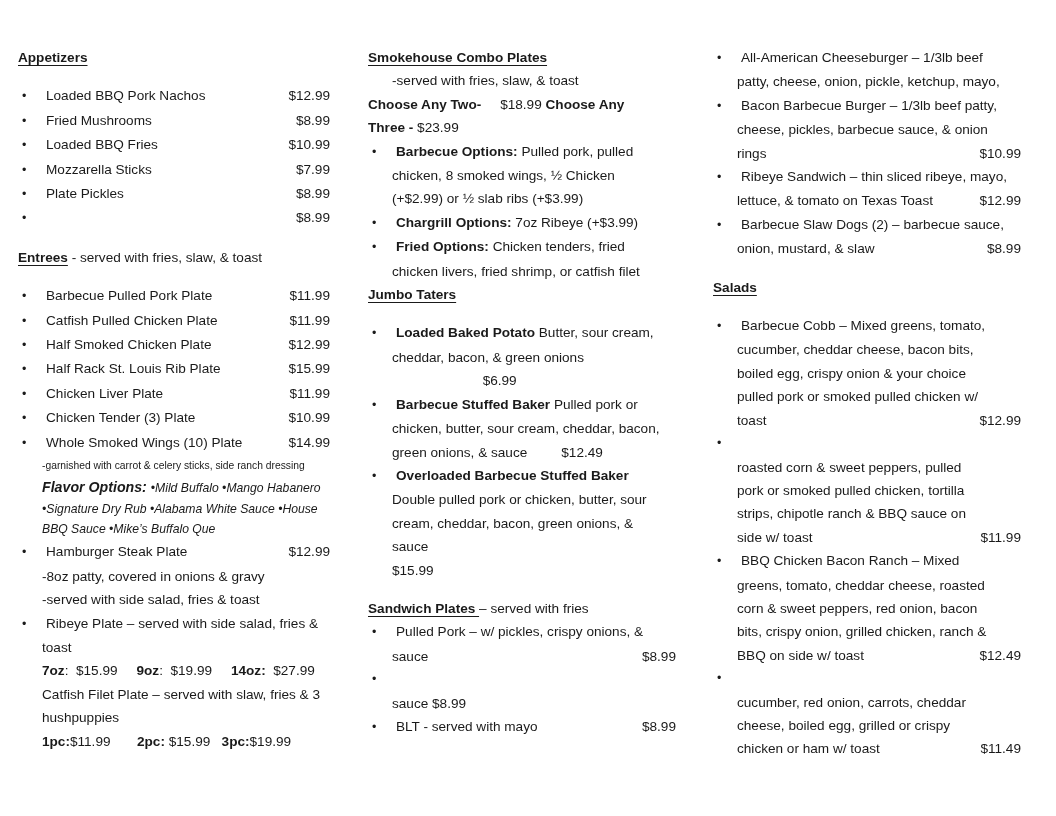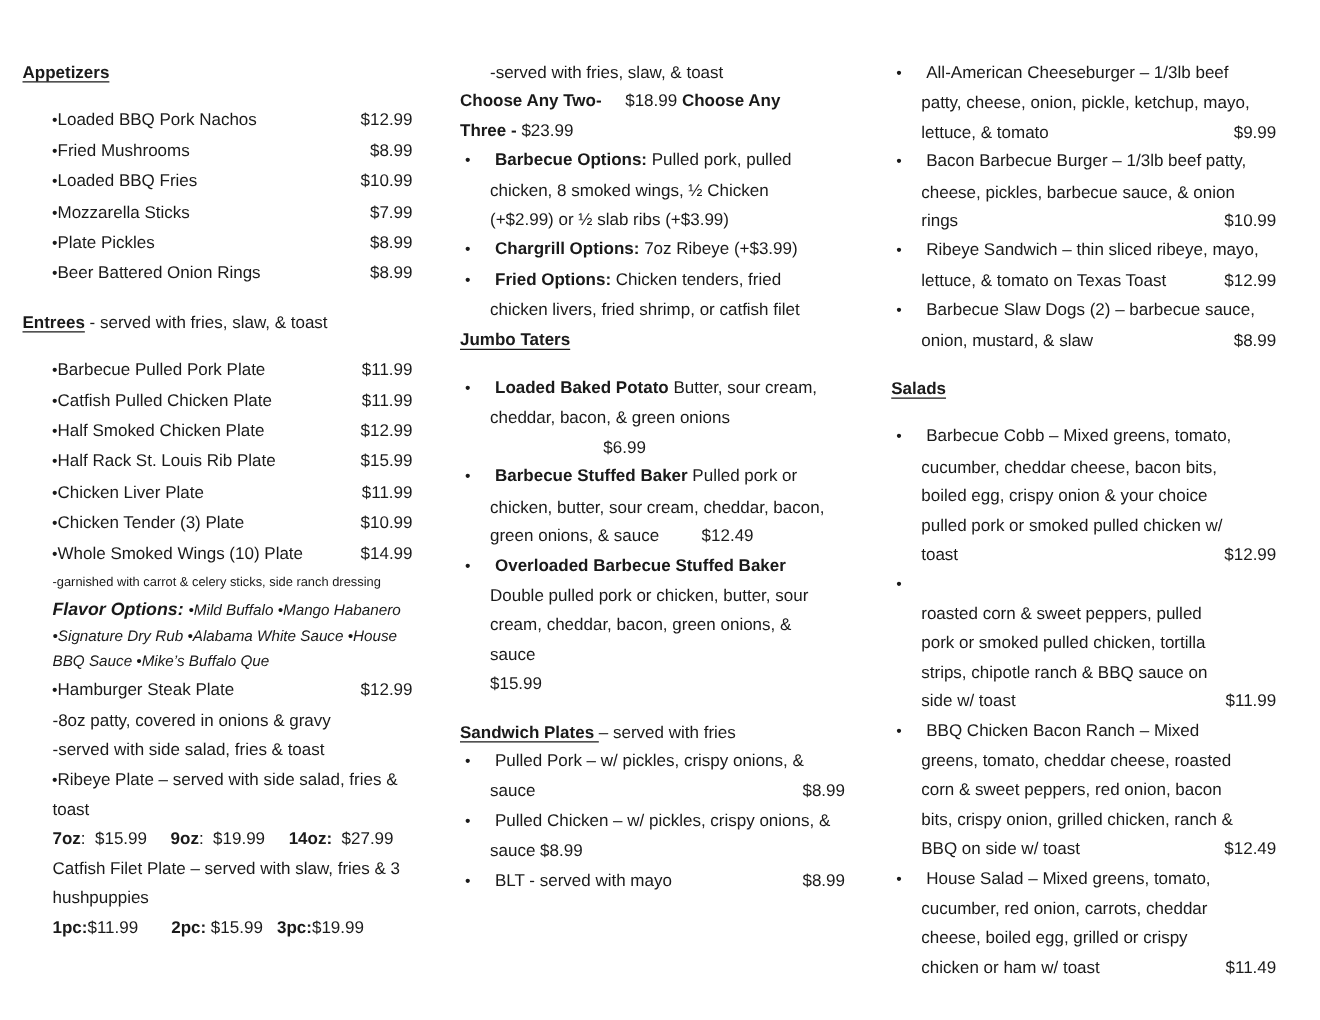--- a/index.html
+++ b/index.html
@@ -2,21 +2,21 @@
 <html><head>
 <meta charset="utf-8">
 <style>
   html,body{margin:0;padding:0;}
   body{
     width:1056px;height:816px;overflow:hidden;background:#ffffff;
     font-family:"Liberation Sans",sans-serif;color:#1a1a1a;
   }
   .page{display:flex;padding:46px 0 0 18px;box-sizing:border-box;}
   .col{flex:none;}
-  .col-left{width:312px;margin-right:38px;text-align:right;}
+  .col-left{width:312px;margin-right:38px;}
   .col-middle{width:308px;margin-right:37px;}
   .col-right{width:308px;}
   .line{
     display:flex;align-items:baseline;
     line-height:23.4px;font-size:13.6px;white-space:pre;
   }
   .line.small{line-height:20.8px;}
   .line.cont{padding-left:24px;}
   .bullet{flex:none;width:24px;padding-left:4px;font-size:12.5px;}
   .content{flex:none;}
@@ -34,21 +34,21 @@
 
 <div class="page">
   <div class="col col-left">
       <div class="line"><span class="content"><span class="run b u">Appetizers</span></span></div>
       <div class="gap"></div>
       <div class="line"><span class="bullet">•</span><span class="content"><span class="run">Loaded BBQ Pork Nachos</span></span><span class="price">$12.99</span></div>
       <div class="line"><span class="bullet">•</span><span class="content"><span class="run">Fried Mushrooms</span></span><span class="price">$8.99</span></div>
       <div class="line"><span class="bullet">•</span><span class="content"><span class="run">Loaded BBQ Fries</span></span><span class="price">$10.99</span></div>
       <div class="line"><span class="bullet">•</span><span class="content"><span class="run">Mozzarella Sticks</span></span><span class="price">$7.99</span></div>
       <div class="line"><span class="bullet">•</span><span class="content"><span class="run">Plate Pickles</span></span><span class="price">$8.99</span></div>
-      <div class="line"><span class="bullet">•</span><span class="content"><span class="run">Beer Battered Onion Rings</span></span><span class="price">$8.99</span></div>
+      <div class="line"><span class="bullet">•</span><span class="price">$8.99</span></div>
       <div class="gap"></div>
       <div class="line"><span class="content"><span class="run b u">Entrees</span><span class="run"> - </span><span class="run i">served with fries, slaw, &amp; toast</span></span></div>
       <div class="gap"></div>
       <div class="line"><span class="bullet">•</span><span class="content"><span class="run">Barbecue Pulled Pork Plate</span></span><span class="price">$11.99</span></div>
       <div class="line"><span class="bullet">•</span><span class="content"><span class="run">Catfish Pulled Chicken Plate</span></span><span class="price">$11.99</span></div>
       <div class="line"><span class="bullet">•</span><span class="content"><span class="run">Half Smoked Chicken Plate</span></span><span class="price">$12.99</span></div>
       <div class="line"><span class="bullet">•</span><span class="content"><span class="run">Half Rack St. Louis Rib Plate</span></span><span class="price">$15.99</span></div>
       <div class="line"><span class="bullet">•</span><span class="content"><span class="run">Chicken Liver Plate</span></span><span class="price">$11.99</span></div>
       <div class="line"><span class="bullet">•</span><span class="content"><span class="run">Chicken Tender (3) Plate</span></span><span class="price">$10.99</span></div>
       <div class="line"><span class="bullet">•</span><span class="content"><span class="run">Whole Smoked Wings (10) Plate</span></span><span class="price">$14.99</span></div>
@@ -60,20 +60,21 @@
       <div class="line cont"><span class="content"><span class="run i">-8oz patty, covered in onions &amp; gravy</span></span></div>
       <div class="line cont"><span class="content"><span class="run i">-served with side salad, fries &amp; toast</span></span></div>
       <div class="line"><span class="bullet">•</span><span class="content"><span class="run">Ribeye Plate – </span><span class="run i">served with side salad, fries &amp;</span></span></div>
       <div class="line cont"><span class="content"><span class="run i">toast</span></span></div>
       <div class="line cont"><span class="content"><span class="run b">7oz</span><span class="run">:  $15.99     </span><span class="run b">9oz</span><span class="run">:  $19.99     </span><span class="run b">14oz:</span><span class="run">  $27.99</span></span></div>
       <div class="line cont"><span class="content"><span class="run">Catfish Filet Plate – </span><span class="run i">served with slaw, fries &amp; 3</span></span></div>
       <div class="line cont"><span class="content"><span class="run i">hushpuppies</span></span></div>
       <div class="line cont"><span class="content"><span class="run b">1pc:</span><span class="run">$11.99       </span><span class="run b">2pc:</span><span class="run"> $15.99   </span><span class="run b">3pc:</span><span class="run">$19.99</span></span></div>
     </div>
   <div class="col col-middle">
+      <div class="line"><span class="content"><span class="run b u">Smokehouse Combo Plates</span></span></div>
       <div class="line cont"><span class="content"><span class="run i">-served with fries, slaw, &amp; toast</span></span></div>
       <div class="line"><span class="content"><span class="run b">Choose Any Two-</span><span class="run">     $18.99 </span><span class="run b">Choose Any</span></span></div>
       <div class="line"><span class="content"><span class="run b">Three - </span><span class="run">$23.99</span></span></div>
       <div class="line"><span class="bullet">•</span><span class="content"><span class="run b">Barbecue Options: </span><span class="run">Pulled pork, pulled</span></span></div>
       <div class="line cont"><span class="content"><span class="run">chicken, 8 smoked wings, ½ Chicken</span></span></div>
       <div class="line cont"><span class="content"><span class="run">(+$2.99) or ½ slab ribs (+$3.99)</span></span></div>
       <div class="line"><span class="bullet">•</span><span class="content"><span class="run b">Chargrill Options: </span><span class="run">7oz Ribeye (+$3.99)</span></span></div>
       <div class="line"><span class="bullet">•</span><span class="content"><span class="run b">Fried Options: </span><span class="run">Chicken tenders, fried</span></span></div>
       <div class="line cont"><span class="content"><span class="run">chicken livers, fried shrimp, or catfish filet</span></span></div>
       <div class="line"><span class="content"><span class="run b u">Jumbo Taters</span></span></div>
@@ -86,28 +87,27 @@
       <div class="line cont"><span class="content"><span class="run">green onions, &amp; sauce         $12.49</span></span></div>
       <div class="line"><span class="bullet">•</span><span class="content"><span class="run b">Overloaded Barbecue Stuffed Baker</span></span></div>
       <div class="line cont"><span class="content"><span class="run">Double pulled pork or chicken, butter, sour</span></span></div>
       <div class="line cont"><span class="content"><span class="run">cream, cheddar, bacon, green onions, &amp;</span></span></div>
       <div class="line cont"><span class="content"><span class="run">sauce</span></span></div>
       <div class="line cont"><span class="content"><span class="run">$15.99</span></span></div>
       <div class="gap"></div>
       <div class="line"><span class="content"><span class="run b u">Sandwich Plates </span><span class="run i">– served with fries</span></span></div>
       <div class="line"><span class="bullet">•</span><span class="content"><span class="run">Pulled Pork – w/ pickles, crispy onions, &amp;</span></span></div>
       <div class="line cont"><span class="content"><span class="run">sauce</span></span><span class="price">$8.99</span></div>
-      <div class="line"><span class="bullet">•</span><span class="content"><span class="run">Pulled Chicken – w/ pickles, crispy onions, &amp;</span></span></div>
+      <div class="line"><span class="bullet">•</span></div>
       <div class="line cont"><span class="content"><span class="run">sauce $8.99</span></span></div>
       <div class="line"><span class="bullet">•</span><span class="content"><span class="run">BLT - served with mayo</span></span><span class="price">$8.99</span></div>
     </div>
   <div class="col col-right">
       <div class="line"><span class="bullet">•</span><span class="content"><span class="run">All-American Cheeseburger – 1/3lb beef</span></span></div>
       <div class="line cont"><span class="content"><span class="run">patty, cheese, onion, pickle, ketchup, mayo,</span></span></div>
-      <div class="line cont"><span class="content"><span class="run">lettuce, &amp; tomato</span></span><span class="price">$9.99</span></div>
       <div class="line"><span class="bullet">•</span><span class="content"><span class="run">Bacon Barbecue Burger – 1/3lb beef patty,</span></span></div>
       <div class="line cont"><span class="content"><span class="run">cheese, pickles, barbecue sauce, &amp; onion</span></span></div>
       <div class="line cont"><span class="content"><span class="run">rings</span></span><span class="price">$10.99</span></div>
       <div class="line"><span class="bullet">•</span><span class="content"><span class="run">Ribeye Sandwich – thin sliced ribeye, mayo,</span></span></div>
       <div class="line cont"><span class="content"><span class="run">lettuce, &amp; tomato on Texas Toast</span></span><span class="price">$12.99</span></div>
       <div class="line"><span class="bullet">•</span><span class="content"><span class="run">Barbecue Slaw Dogs (2) – barbecue sauce,</span></span></div>
       <div class="line cont"><span class="content"><span class="run">onion, mustard, &amp; slaw</span></span><span class="price">$8.99</span></div>
       <div class="gap"></div>
       <div class="line"><span class="content"><span class="run b u">Salads</span></span></div>
       <div class="gap"></div>
@@ -119,18 +119,18 @@
       <div class="line"><span class="bullet">•</span></div>
       <div class="line cont"><span class="content"><span class="run">roasted corn &amp; sweet peppers, pulled</span></span></div>
       <div class="line cont"><span class="content"><span class="run">pork or smoked pulled chicken, tortilla</span></span></div>
       <div class="line cont"><span class="content"><span class="run">strips, chipotle ranch &amp; BBQ sauce on</span></span></div>
       <div class="line cont"><span class="content"><span class="run">side w/ toast</span></span><span class="price">$11.99</span></div>
       <div class="line"><span class="bullet">•</span><span class="content"><span class="run">BBQ Chicken Bacon Ranch – Mixed</span></span></div>
       <div class="line cont"><span class="content"><span class="run">greens, tomato, cheddar cheese, roasted</span></span></div>
       <div class="line cont"><span class="content"><span class="run">corn &amp; sweet peppers, red onion, bacon</span></span></div>
       <div class="line cont"><span class="content"><span class="run">bits, crispy onion, grilled chicken, ranch &amp;</span></span></div>
       <div class="line cont"><span class="content"><span class="run">BBQ on side w/ toast</span></span><span class="price">$12.49</span></div>
-      <div class="line"><span class="bullet">•</span><span class="content"><span class="run">House Salad – Mixed greens, tomato,</span></span></div>
+      <div class="line"><span class="bullet">•</span></div>
       <div class="line cont"><span class="content"><span class="run">cucumber, red onion, carrots, cheddar</span></span></div>
       <div class="line cont"><span class="content"><span class="run">cheese, boiled egg, grilled or crispy</span></span></div>
       <div class="line cont"><span class="content"><span class="run">chicken or ham w/ toast</span></span><span class="price">$11.49</span></div>
     </div>
 </div>
 
 </body></html>

